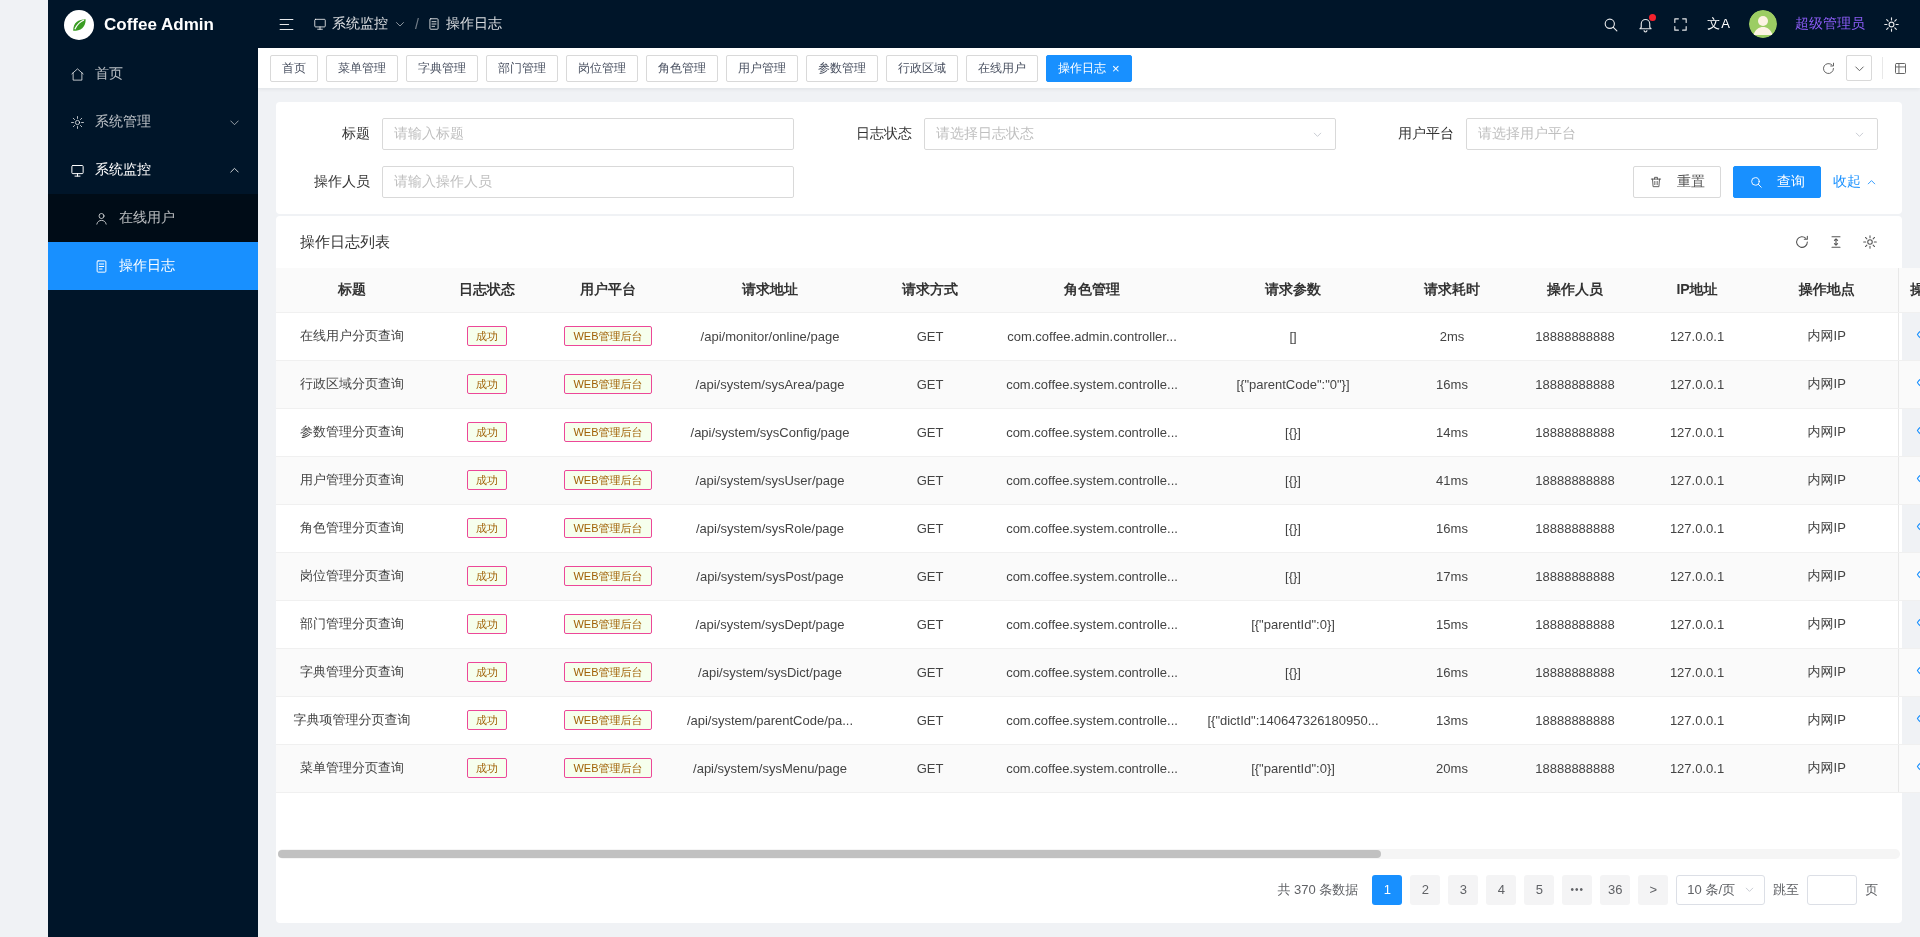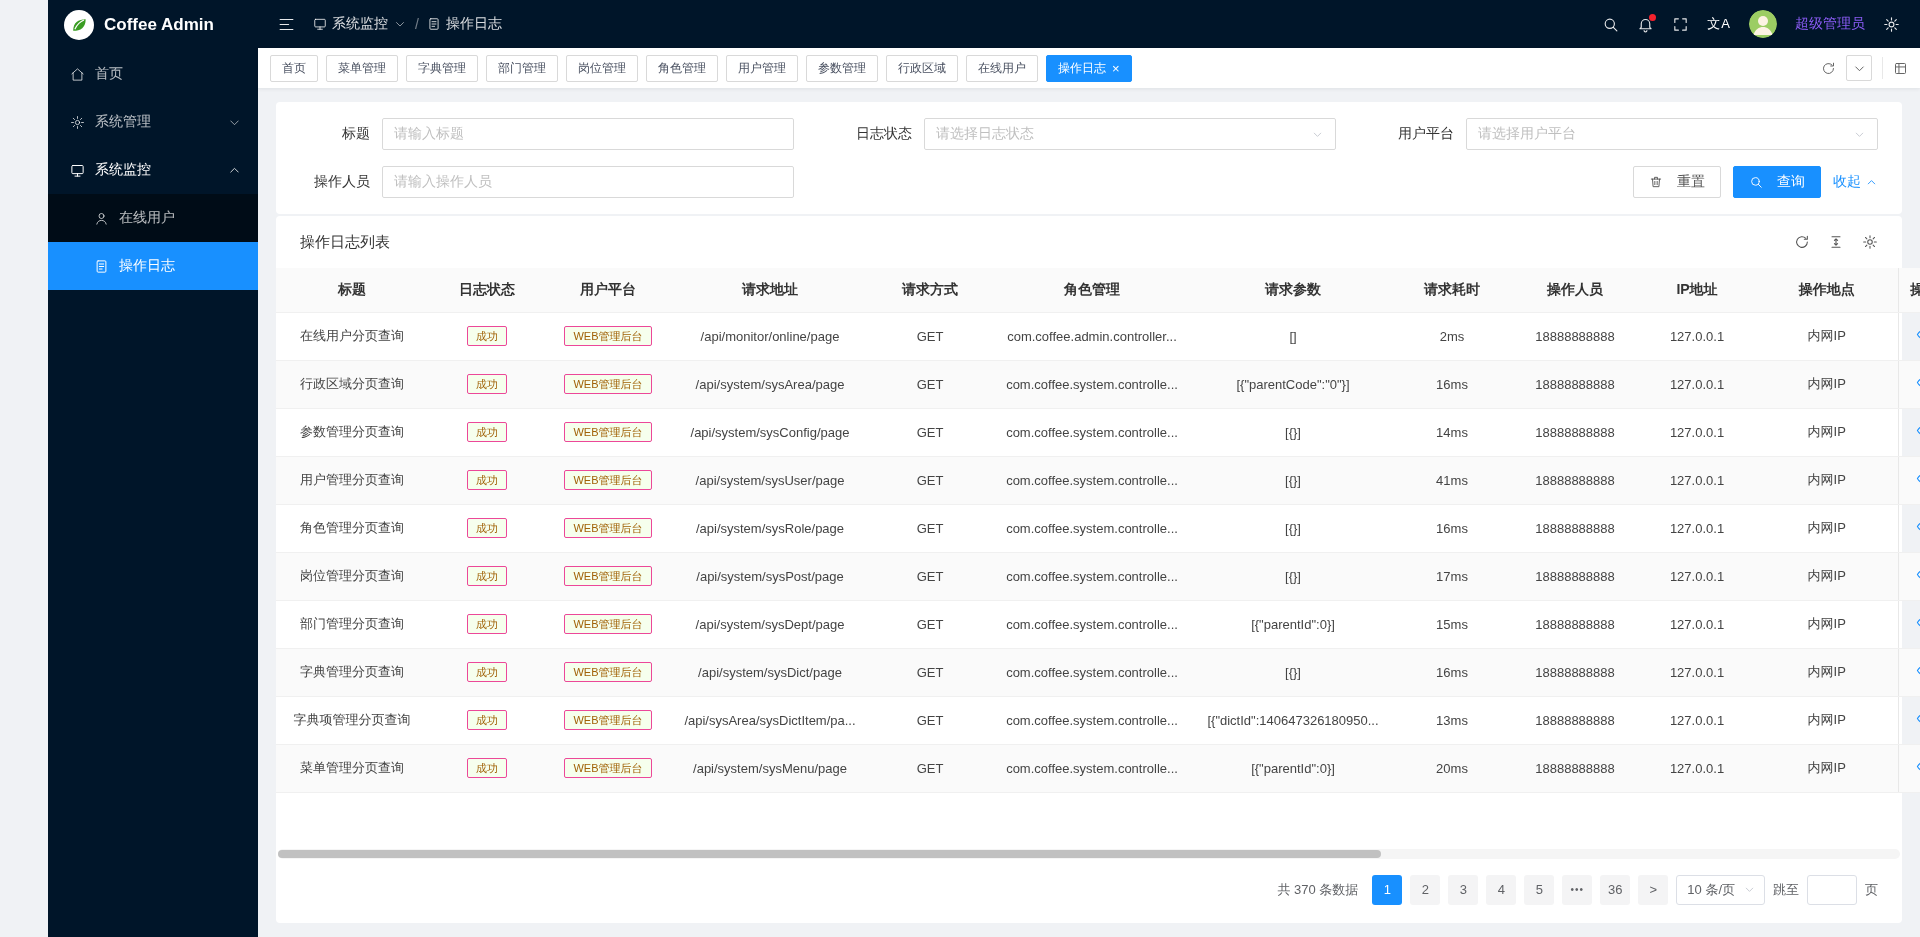--- a/index.html
+++ b/index.html
@@ -582,21 +582,21 @@
                     <svg viewBox="0 0 24 24" fill="none" stroke="currentColor" stroke-width="1.6" stroke-linecap="round" stroke-linejoin="round">
                       <path d="M2 12s3.8-6.5 10-6.5S22 12 22 12s-3.8 6.5-10 6.5S2 12 2 12z"></path>
                       <circle cx="12" cy="12" r="2.8"></circle>
                     </svg>
                   </span></td>
               </tr>
               <tr>
                 <td>字典项管理分页查询</td>
                 <td><span class="tag">成功</span></td>
                 <td><span class="tag">WEB管理后台</span></td>
-                <td>/api/sysArea/sysDictItem/pa...</td>
+                <td>/api/system/parentCode/pa...</td>
                 <td>GET</td>
                 <td>com.coffee.system.controlle...</td>
                 <td>[{"dictId":140647326180950...</td>
                 <td>13ms</td>
                 <td>18888888888</td>
                 <td>127.0.0.1</td>
                 <td>内网IP</td>
                 <td class="action-col"><span class="eye">
                     <svg viewBox="0 0 24 24" fill="none" stroke="currentColor" stroke-width="1.6" stroke-linecap="round" stroke-linejoin="round">
                       <path d="M2 12s3.8-6.5 10-6.5S22 12 22 12s-3.8 6.5-10 6.5S2 12 2 12z"></path>

